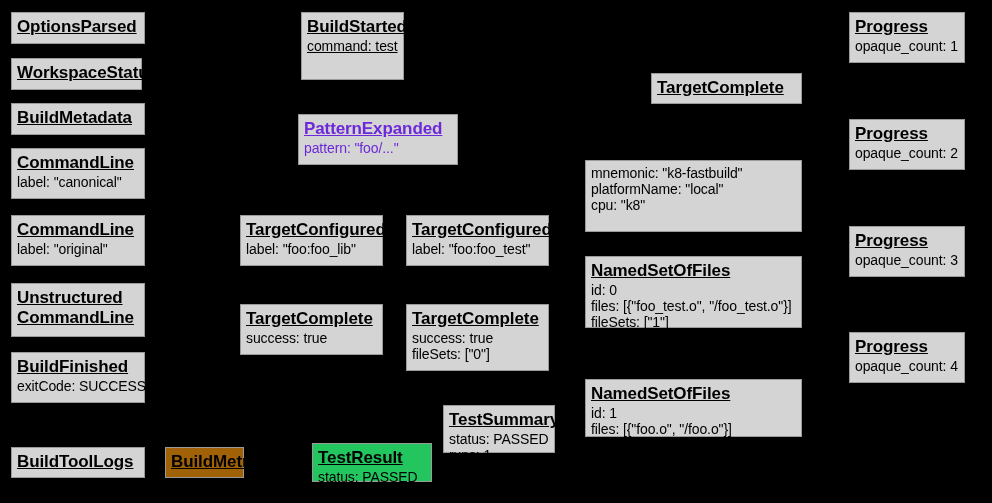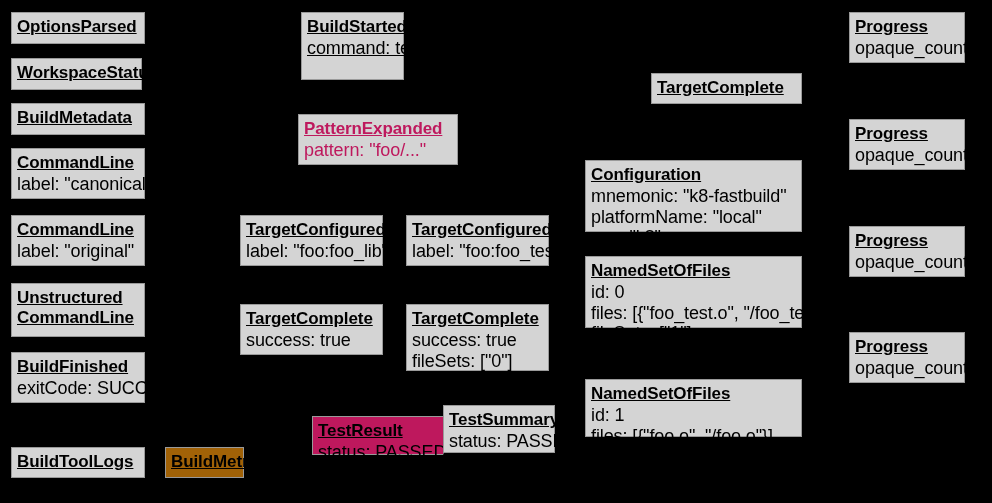--- a/index.html
+++ b/index.html
@@ -33,21 +33,21 @@
     text-decoration: underline;
     letter-spacing: -0.1px;
     white-space: nowrap;
     margin-bottom: 1px;
   }
   .node .title.wrap {
     white-space: normal;
   }
   .node .field {
     display: block;
-    font-size: 18px;
+    font-size: 14px;
     white-space: nowrap;
     letter-spacing: -0.1px;
   }
 </style>
 </head>
 <body>
 
 <div id="canvas" style="width: 992px; height: 503px; background: rgb(0, 0, 0);">
     <div class="node" style="left: 11px; top: 12px; width: 134px; height: 32px; background: rgb(212, 212, 212); border-color: rgb(154, 154, 154); color: rgb(0, 0, 0);">
       <span class="title">OptionsParsed</span>
@@ -76,55 +76,54 @@
     <div class="node" style="left: 11px; top: 447px; width: 134px; height: 31px; background: rgb(212, 212, 212); border-color: rgb(154, 154, 154); color: rgb(0, 0, 0);">
       <span class="title">BuildToolLogs</span>
     </div>
     <div class="node" style="left: 165px; top: 447px; width: 79px; height: 31px; background: #a16207; border-color: rgb(154, 154, 154); color: rgb(0, 0, 0);">
       <span class="title">BuildMetrics</span>
     </div>
     <div class="node" style="left: 301px; top: 12px; width: 103px; height: 68px; background: rgb(212, 212, 212); border-color: rgb(154, 154, 154); color: rgb(0, 0, 0); text-decoration: underline;">
       <span class="title">BuildStarted</span>
       <span class="field">command: test</span>
     </div>
-    <div class="node" style="left: 298px; top: 114px; width: 160px; height: 51px; background: rgb(212, 212, 212); border-color: rgb(154, 154, 154); color: #be185d;">
+    <div class="node" style="left: 298px; top: 114px; width: 160px; height: 51px; background: rgb(212, 212, 212); border-color: rgb(154, 154, 154); color: #6d28d9;">
       <span class="title">PatternExpanded</span>
       <span class="field">pattern: "foo/..."</span>
     </div>
     <div class="node" style="left: 240px; top: 215px; width: 143px; height: 51px; background: rgb(212, 212, 212); border-color: rgb(154, 154, 154); color: rgb(0, 0, 0);">
       <span class="title">TargetConfigured</span>
       <span class="field">label: "foo:foo_lib"</span>
     </div>
     <div class="node" style="left: 406px; top: 215px; width: 143px; height: 51px; background: rgb(212, 212, 212); border-color: rgb(154, 154, 154); color: rgb(0, 0, 0);">
       <span class="title">TargetConfigured</span>
       <span class="field">label: "foo:foo_test"</span>
     </div>
     <div class="node" style="left: 240px; top: 304px; width: 143px; height: 51px; background: rgb(212, 212, 212); border-color: rgb(154, 154, 154); color: rgb(0, 0, 0);">
       <span class="title">TargetComplete</span>
       <span class="field">success: true</span>
     </div>
     <div class="node" style="left: 406px; top: 304px; width: 143px; height: 67px; background: rgb(212, 212, 212); border-color: rgb(154, 154, 154); color: rgb(0, 0, 0);">
       <span class="title">TargetComplete</span>
       <span class="field">success: true</span>
       <span class="field">fileSets: ["0"]</span>
     </div>
-    <div class="node" style="left: 312px; top: 416px; width: 132px; height: 39px; background: #be185d; border-color: rgb(154, 154, 154); color: rgb(0, 0, 0);">
+    <div class="node" style="left: 312px; top: 443px; width: 120px; height: 39px; background: #22c55e; border-color: rgb(154, 154, 154); color: rgb(0, 0, 0);">
       <span class="title">TestResult</span>
       <span class="field">status: PASSED</span>
     </div>
     <div class="node" style="left: 443px; top: 405px; width: 112px; height: 48px; background: rgb(212, 212, 212); border-color: rgb(154, 154, 154); color: rgb(0, 0, 0);">
       <span class="title">TestSummary</span>
       <span class="field">status: PASSED</span>
       <span class="field">runs: 1</span>
     </div>
     <div class="node" style="left: 651px; top: 73px; width: 151px; height: 31px; background: rgb(212, 212, 212); border-color: rgb(154, 154, 154); color: rgb(0, 0, 0);">
       <span class="title">TargetComplete</span>
     </div>
     <div class="node" style="left: 585px; top: 160px; width: 217px; height: 72px; background: rgb(212, 212, 212); border-color: rgb(154, 154, 154); color: rgb(0, 0, 0);">
-      <span class="title">Configuration</span>
       <span class="field">mnemonic: "k8-fastbuild"</span>
       <span class="field">platformName: "local"</span>
       <span class="field">cpu: "k8"</span>
     </div>
     <div class="node" style="left: 585px; top: 256px; width: 217px; height: 72px; background: rgb(212, 212, 212); border-color: rgb(154, 154, 154); color: rgb(0, 0, 0);">
       <span class="title">NamedSetOfFiles</span>
       <span class="field">id: 0</span>
       <span class="field">files: [{"foo_test.o", "/foo_test.o"}]</span>
       <span class="field">fileSets: ["1"]</span>
     </div>

